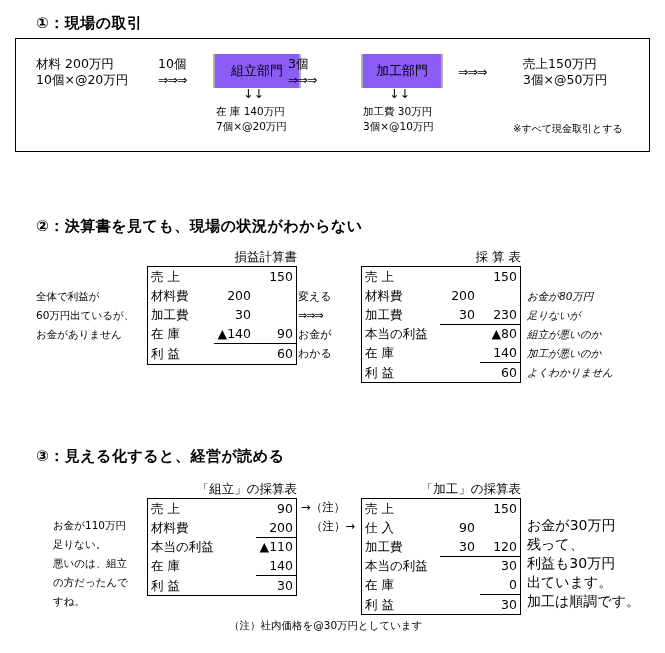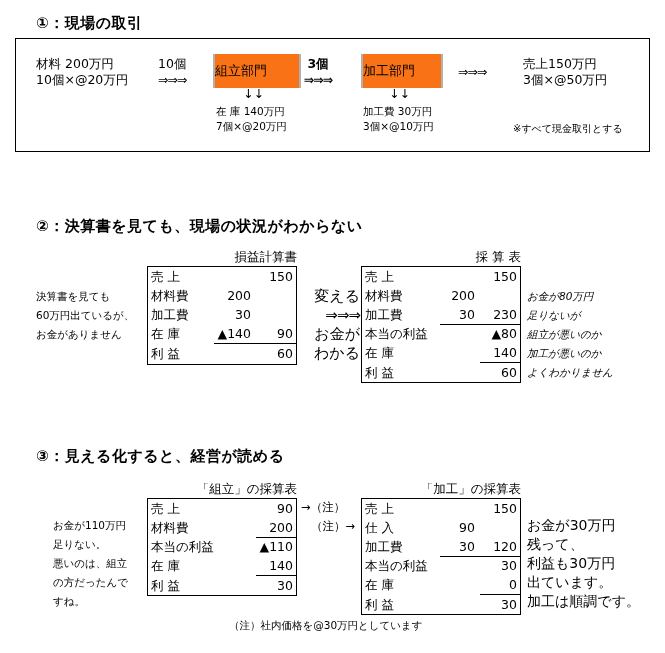--- a/index.html
+++ b/index.html
@@ -5,22 +5,22 @@
   html, body { margin:0; padding:0; background:#ffffff; }
   body { width:665px; height:653px; position:relative; overflow:hidden;
          font-family:"DejaVu Sans", sans-serif; color:#000; }
   .abs { position:absolute; white-space:nowrap; }
   .heading { font-weight:bold; font-size:15px; letter-spacing:0.5px; }
   .t13 { font-size:12.5px; line-height:16px; }
   .t11 { font-size:10.5px; line-height:15px; }
   .t12 { font-size:11.5px; line-height:19px; }
   .box1 { position:absolute; left:15px; top:38px; width:635px; height:114px;
           border:1.5px solid #000; box-sizing:border-box; }
-  .dept { position:absolute; background:#f97316; border-left:2px solid #b0b0b0;
-          border-right:2px solid #b0b0b0; font-size:13px; line-height:34px; }
+  .dept { position:absolute; background:#8b5cf6; border-left:2px solid #b0b0b0;
+          border-right:2px solid #b0b0b0; text-align:center; font-size:13px; line-height:34px; }
   .arrows { letter-spacing:-1px; }
   .tbl { position:absolute; border:1.2px solid #000; box-sizing:border-box; }
   .row { position:absolute; left:0; height:19px; font-size:12.5px; line-height:19px; width:100%; }
   .lbl { position:absolute; left:3px; }
   .mid { position:absolute; text-align:right; }
   .rt  { position:absolute; right:3px; text-align:right; }
   .uline { position:absolute; height:0; border-top:1px solid #000; }
   .title { position:absolute; font-size:12.5px; text-align:right; }
 </style>
 </head>
@@ -40,21 +40,21 @@
   <div class="arrows">⇒⇒⇒</div>
 </div>
 
 <div class="dept" style="left:213px; top:54px; width:84px; height:34px;">組立部門</div>
 <div class="abs t13" style="left:243px; top:86px;">↓↓</div>
 <div class="abs t11" style="left:216px; top:104px;">
   <div>在 庫 140万円</div>
   <div>7個×@20万円</div>
 </div>
 
-<div class="abs t13" style="left:294px; top:56px; width:48px; text-align:center;font-weight:bold;">
+<div class="abs t13" style="left:288px; top:56px; width:48px; text-align:left;">
   <div>3個</div>
   <div class="arrows">⇒⇒⇒</div>
 </div>
 
 <div class="dept" style="left:361px; top:54px; width:78px; height:34px;">加工部門</div>
 <div class="abs t13" style="left:389px; top:86px;">↓↓</div>
 <div class="abs t11" style="left:363px; top:104px;">
   <div>加工費 30万円</div>
   <div>3個×@10万円</div>
 </div>
@@ -64,21 +64,21 @@
 <div class="abs t13" style="left:523px; top:56px;">
   <div>売上150万円</div>
   <div>3個×@50万円</div>
 </div>
 
 <div class="abs" style="left:513px; top:122px; font-size:10px;">※すべて現金取引とする</div>
 
 <div class="abs heading" style="left:36px; top:217px;">②：決算書を見ても、現場の状況がわからない</div>
 
 <div class="abs t12" style="left:36px; top:287px; font-size:10.5px;">
-  <div>決算書を見ても</div>
+  <div>全体で利益が</div>
   <div>60万円出ているが、</div>
   <div>お金がありません</div>
 </div>
 
 <div class="title" style="left:147px; top:249px; width:150px;">損益計算書</div>
 <div class="tbl" style="left:147px; top:266px; width:150px; height:99px;">
   <div class="row" style="top:0;">
     <span class="lbl">売 上</span>
     <span class="rt">150</span>
   </div>
@@ -95,21 +95,21 @@
     <span class="mid" style="right:45px;">▲140</span>
     <span class="rt">90</span>
   </div>
   <div class="uline" style="left:66px; right:0; top:76px;"></div>
   <div class="row" style="top:77px;">
     <span class="lbl">利 益</span>
     <span class="rt">60</span>
   </div>
 </div>
 
-<div class="abs t12" style="left:314px; top:287px; font-size:15px; text-align:right;">
+<div class="abs t12" style="left:298px; top:287px; font-size:11px; text-align:left;">
   <div>変える</div>
   <div class="arrows">⇒⇒⇒</div>
   <div>お金が</div>
   <div>わかる</div>
 </div>
 
 <div class="title" style="left:361px; top:249px; width:160px;">採 算 表</div>
 <div class="tbl" style="left:361px; top:266px; width:160px; height:117px;">
   <div class="row" style="top:0;">
     <span class="lbl">売 上</span>

